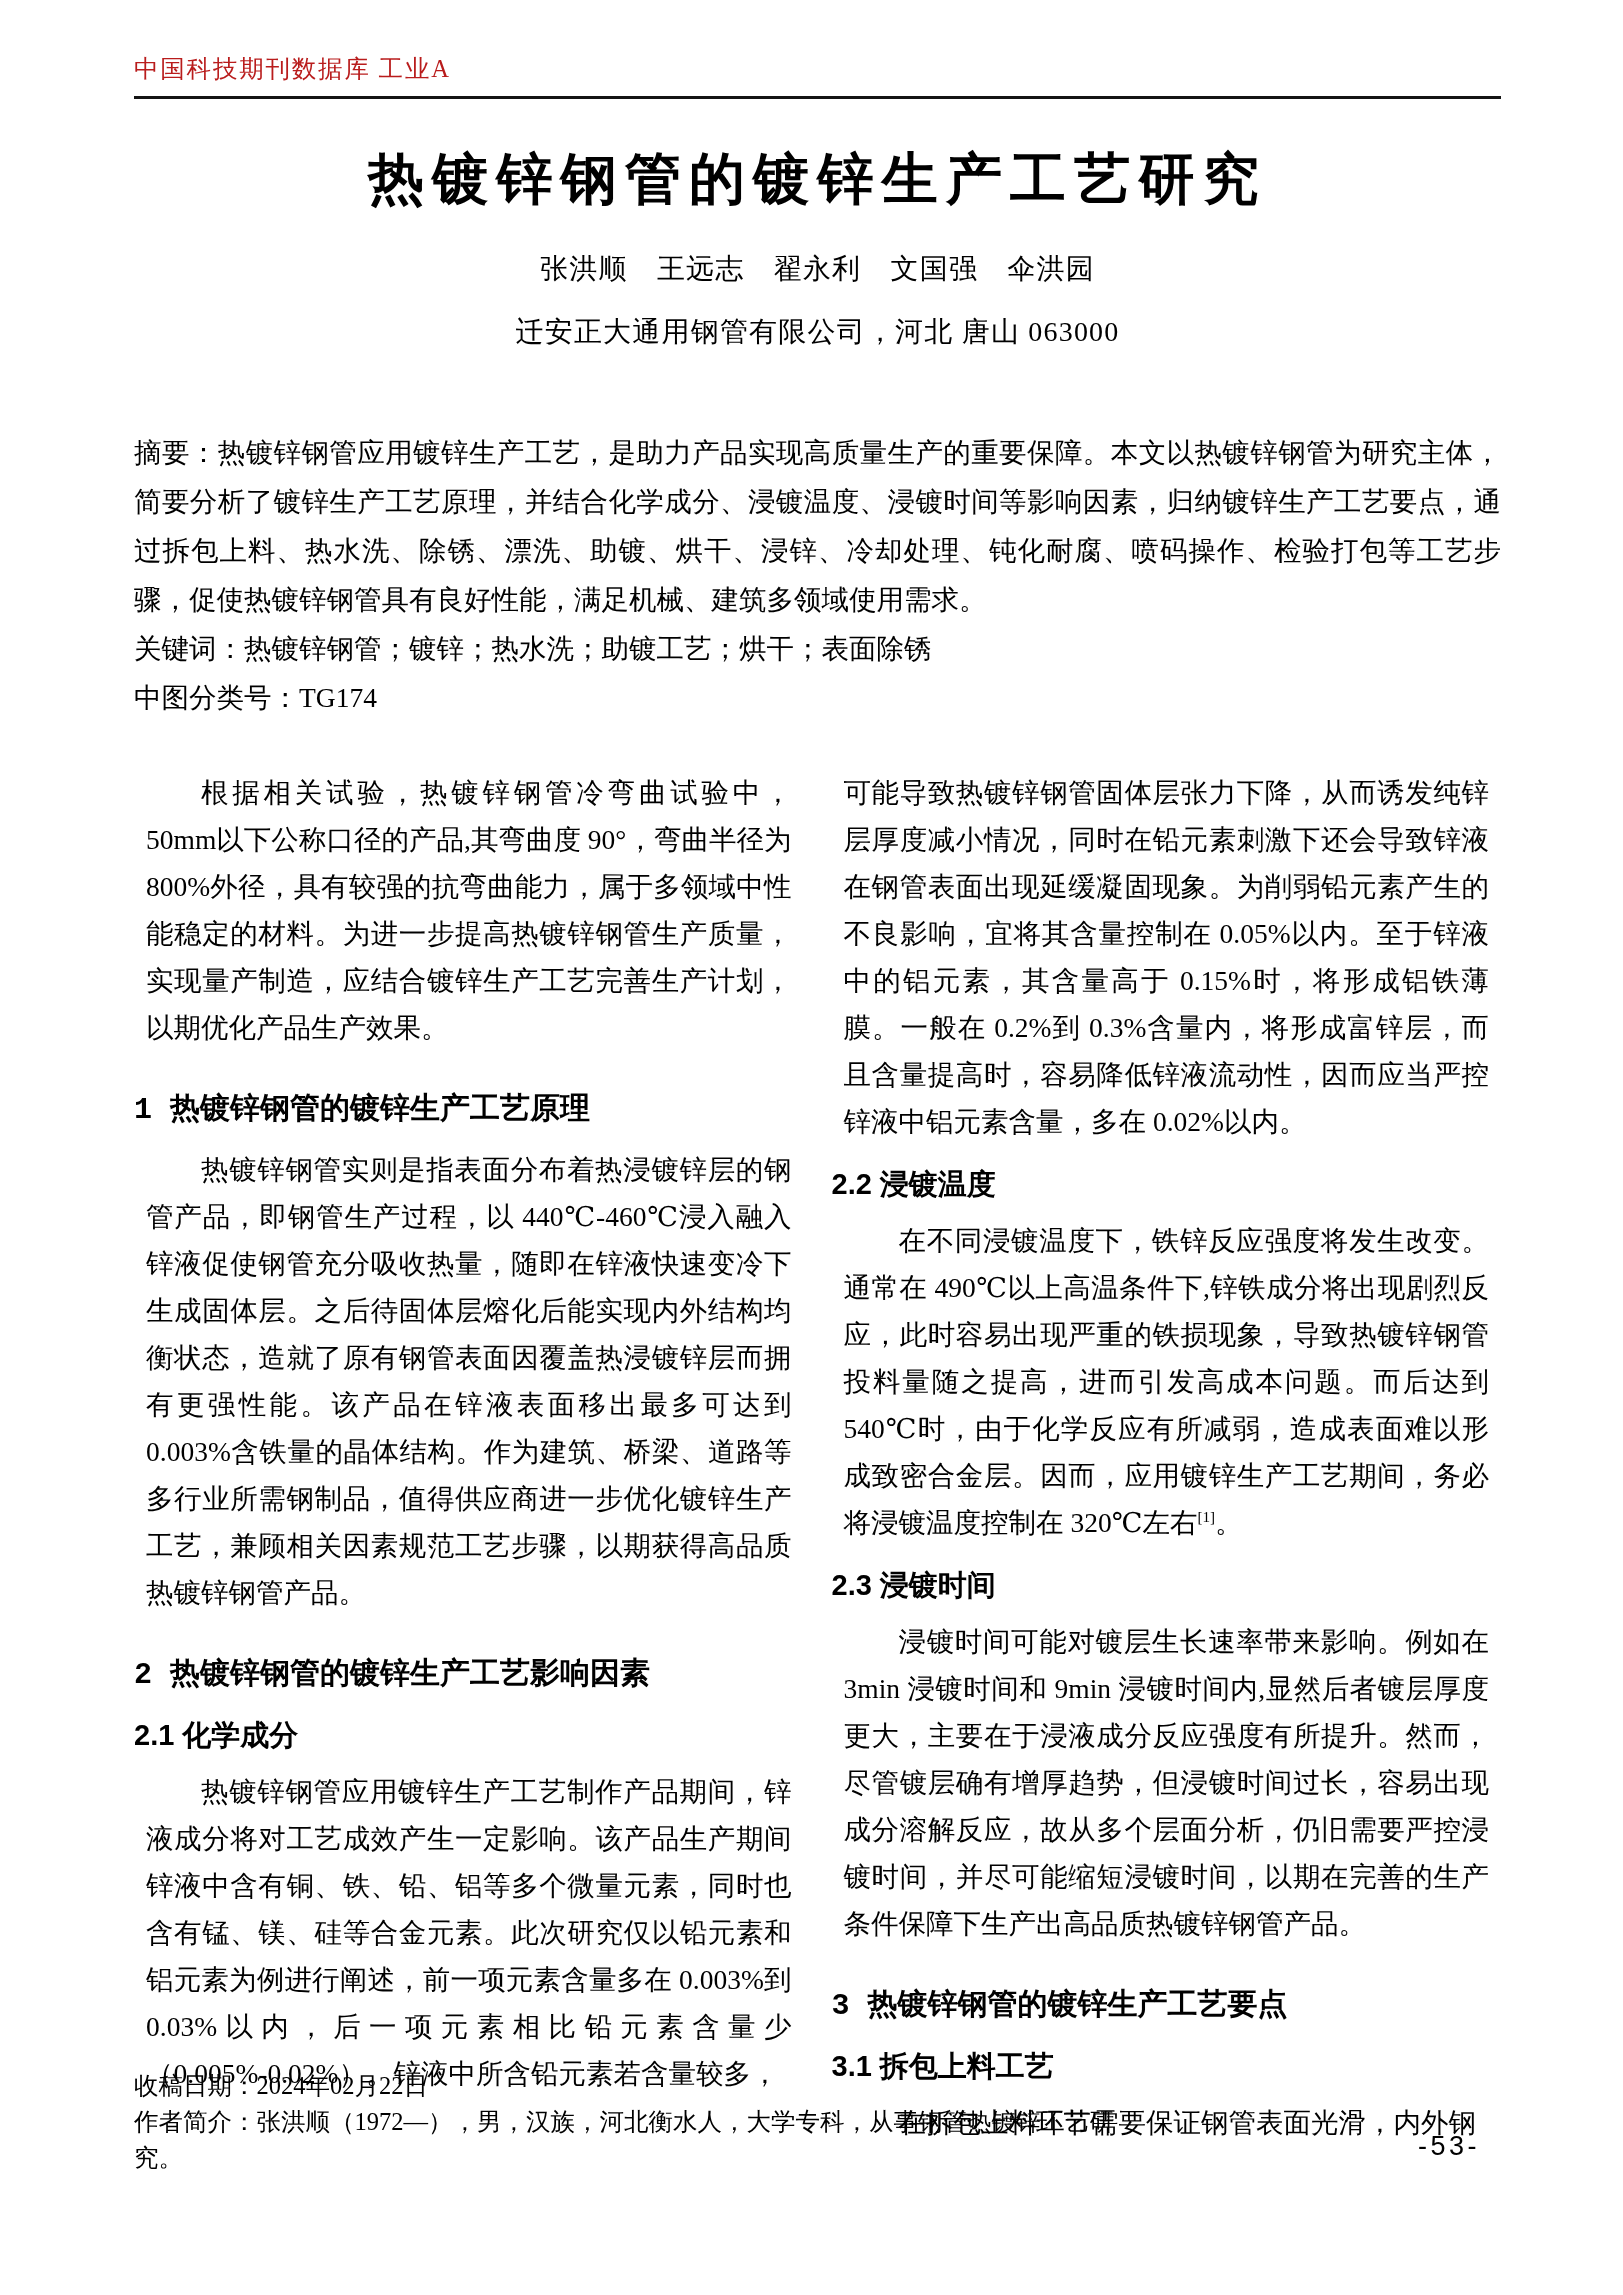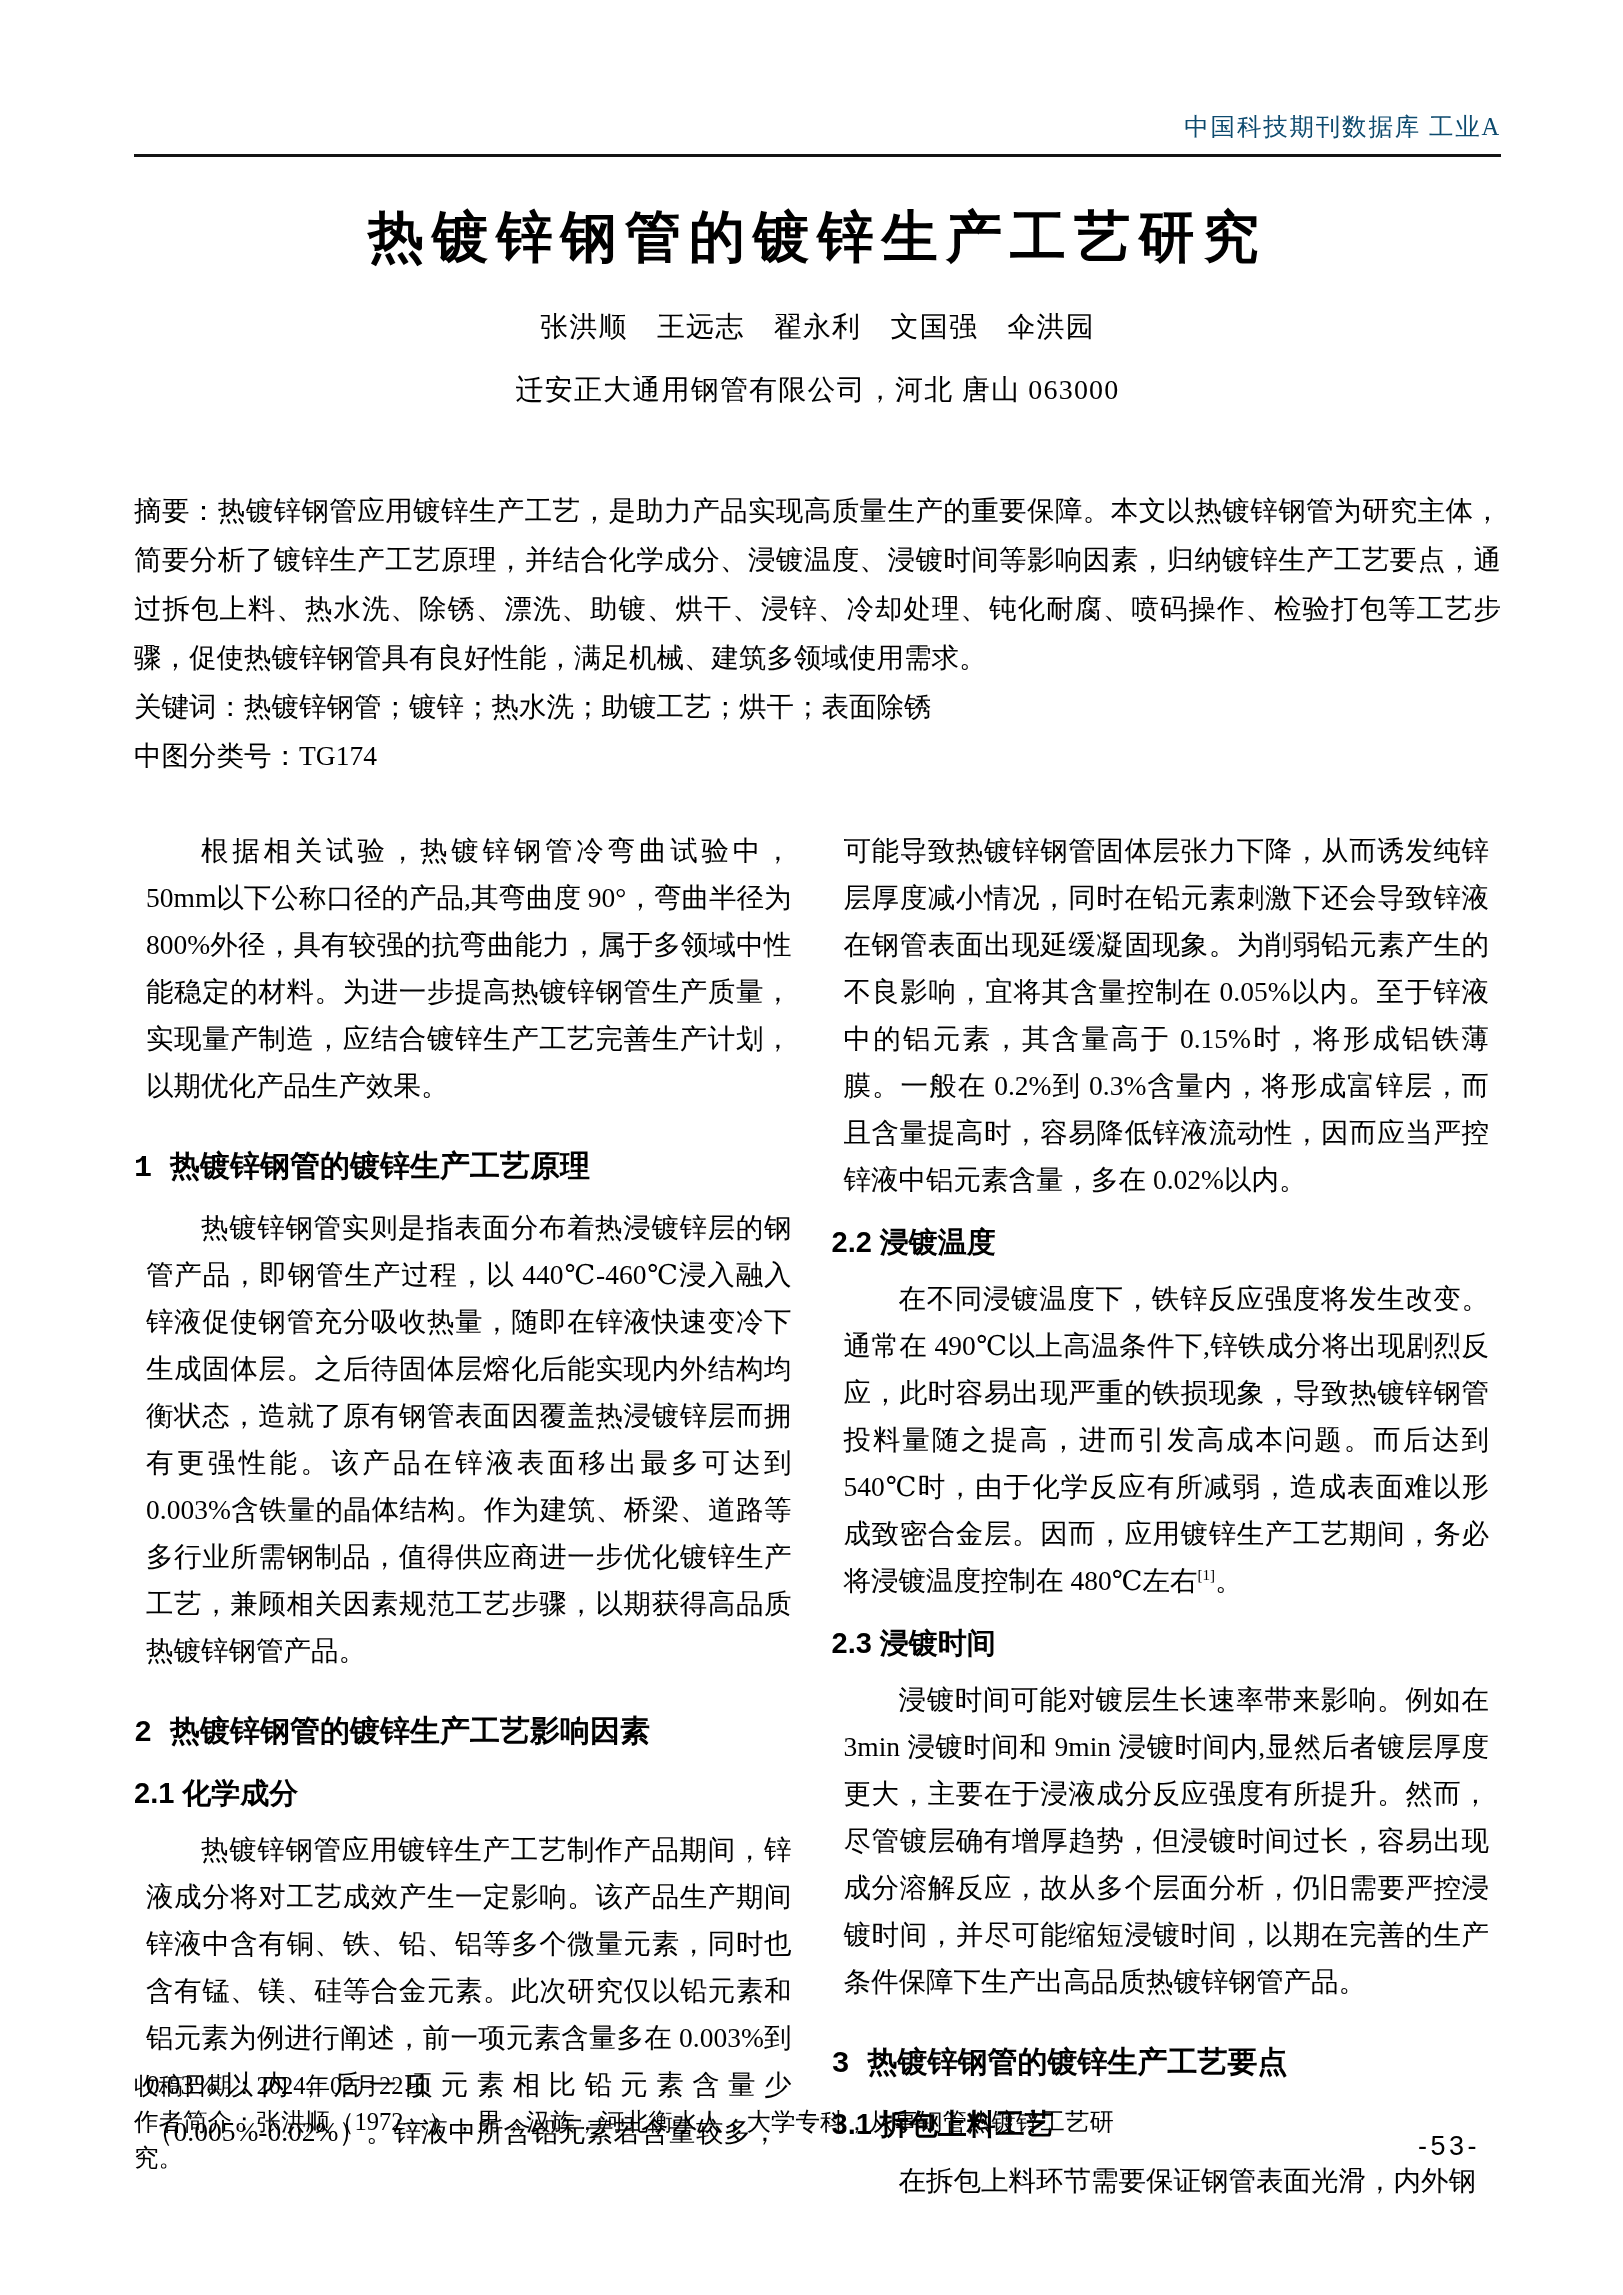--- a/index.html
+++ b/index.html
@@ -8,25 +8,25 @@
     width: 1623px;
     height: 2295px;
     background: #ffffff;
     color: #000000;
     font-family: "Liberation Serif", "DejaVu Serif", serif;
     overflow: hidden;
   }
   .content { padding: 0 122px 0 134px; }
 
   .journal-header {
-    padding-top: 110px;
-    text-align: right;
+    padding-top: 52px;
+    text-align: left;
     font-size: 24.5px;
     letter-spacing: 1.8px;
-    color: #0c4a6e;
+    color: #b91c1c;
   }
   .header-rule {
     margin-top: 10.5px;
     height: 3.5px;
     background: #141414;
   }
 
   .paper-title {
     margin: 43px 0 0 0;
     text-align: center;
@@ -151,21 +151,21 @@
         <div class="h-sub">2.1 化学成分</div>
 
         <p>热镀锌钢管应用镀锌生产工艺制作产品期间，锌液成分将对工艺成效产生一定影响。该产品生产期间锌液中含有铜、铁、铅、铝等多个微量元素，同时也含有锰、镁、硅等合金元素。此次研究仅以铅元素和铝元素为例进行阐述，前一项元素含量多在 0.003%到0.03%以内，后一项元素相比铅元素含量少（0.005%-0.02%）。锌液中所含铅元素若含量较多，</p>
       </div>
 
       <div class="col">
         <p class="no-indent">可能导致热镀锌钢管固体层张力下降，从而诱发纯锌层厚度减小情况，同时在铅元素刺激下还会导致锌液在钢管表面出现延缓凝固现象。为削弱铅元素产生的不良影响，宜将其含量控制在 0.05%以内。至于锌液中的铝元素，其含量高于 0.15%时，将形成铝铁薄膜。一般在 0.2%到 0.3%含量内，将形成富锌层，而且含量提高时，容易降低锌液流动性，因而应当严控锌液中铝元素含量，多在 0.02%以内。</p>
 
         <div class="h-sub">2.2 浸镀温度</div>
 
-        <p><span>在不同浸镀温度下，铁锌反应强度将发生改变。通常在 490℃以上高温条件下,锌铁成分将出现剧烈反应，此时容易出现严重的铁损现象，导致热镀锌钢管投料量随之提高，进而引发高成本问题。而后达到540℃时，由于化学反应有所减弱，造成表面难以形成致密合金层。因而，应用镀锌生产工艺期间，务必将浸镀温度控制在 480℃左右</span><sup class="ref">[1]</sup><span>。</span></p>
+        <p><span>在不同浸镀温度下，铁锌反应强度将发生改变。通常在 490℃以上高温条件下,锌铁成分将出现剧烈反应，此时容易出现严重的铁损现象，导致热镀锌钢管投料量随之提高，进而引发高成本问题。而后达到540℃时，由于化学反应有所减弱，造成表面难以形成致密合金层。因而，应用镀锌生产工艺期间，务必将浸镀温度控制在 320℃左右</span><sup class="ref">[1]</sup><span>。</span></p>
 
         <div class="h-sub">2.3 浸镀时间</div>
 
         <p>浸镀时间可能对镀层生长速率带来影响。例如在3min 浸镀时间和 9min 浸镀时间内,显然后者镀层厚度更大，主要在于浸液成分反应强度有所提升。然而，尽管镀层确有增厚趋势，但浸镀时间过长，容易出现成分溶解反应，故从多个层面分析，仍旧需要严控浸镀时间，并尽可能缩短浸镀时间，以期在完善的生产条件保障下生产出高品质热镀锌钢管产品。</p>
 
         <div class="h-sec">3 热镀锌钢管的镀锌生产工艺要点</div>
 
         <div class="h-sub">3.1 拆包上料工艺</div>
 
         <p>在拆包上料环节需要保证钢管表面光滑，内外钢</p>

